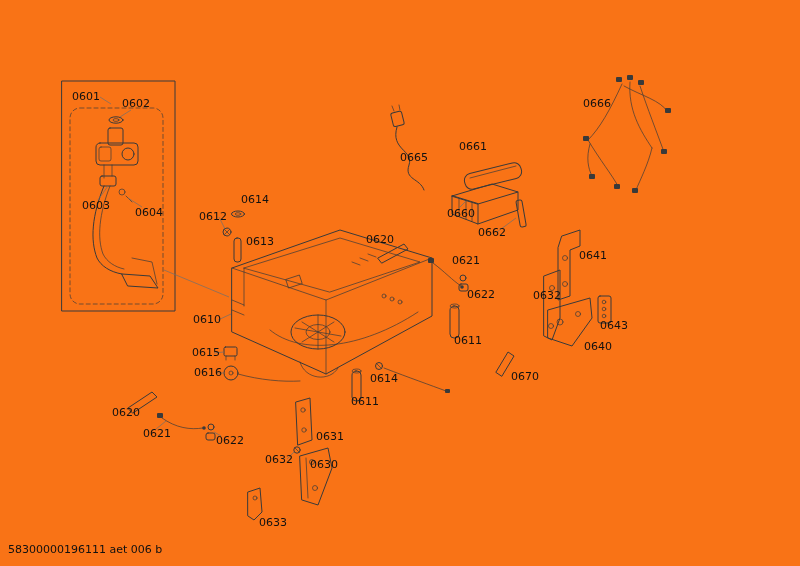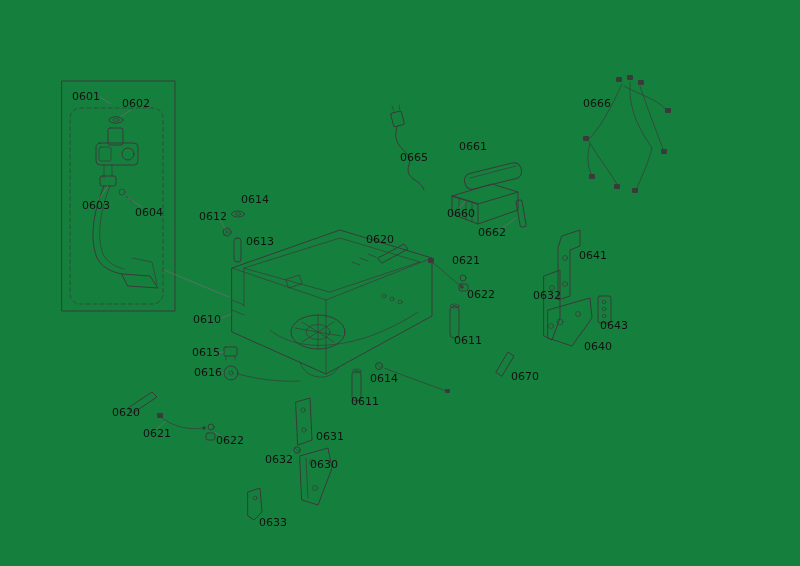--- a/index.html
+++ b/index.html
@@ -1,17 +1,17 @@
 <!DOCTYPE html>
 <html style="--line: #3a3a3a; --label_text: #111111; --background: #ffffff;"><head>
 <meta charset="utf-8">
 <style>
   html,body{margin:0;padding:0}
   body{background:#e8e8e8;font-family:"DejaVu Sans","Liberation Sans",sans-serif}
-  .canvas{position:relative;width:800px;height:566px;background:#15803d;overflow:hidden;margin:0 auto}
+  .canvas{position:relative;width:800px;height:566px;background:#f97316;overflow:hidden;margin:0 auto}
   svg{position:absolute;left:0;top:0}
   .ln{fill:none;stroke:var(--line,#3a3a3a);stroke-width:1;stroke-linecap:round;stroke-linejoin:round}
   .thin{stroke-width:.7}
   .fl{fill:var(--line,#3a3a3a);stroke:none}
   .ldr{stroke:#6f6f6f;stroke-width:.7;fill:none}
   .lbl{font-size:11px;font-family:"DejaVu Sans","Liberation Sans",sans-serif;fill:var(--label_text,#111)}
   .doc{position:absolute;left:8px;bottom:10px;font-size:11px;color:var(--label_text,#111)}
 </style>
 </head>
 <body>
@@ -268,13 +268,14 @@
       <text class="lbl" x="112" y="416">0620</text>
       <text class="lbl" x="143" y="437">0621</text>
       <text class="lbl" x="216" y="444">0622</text>
       <text class="lbl" x="316" y="440">0631</text>
       <text class="lbl" x="265" y="463">0632</text>
       <text class="lbl" x="310" y="468">0630</text>
       <text class="lbl" x="259" y="526">0633</text>
     </g>
   </svg>
 
+  <div class="doc">58300000196111 aet 006 b</div>
 </div>
 
 </body></html>

